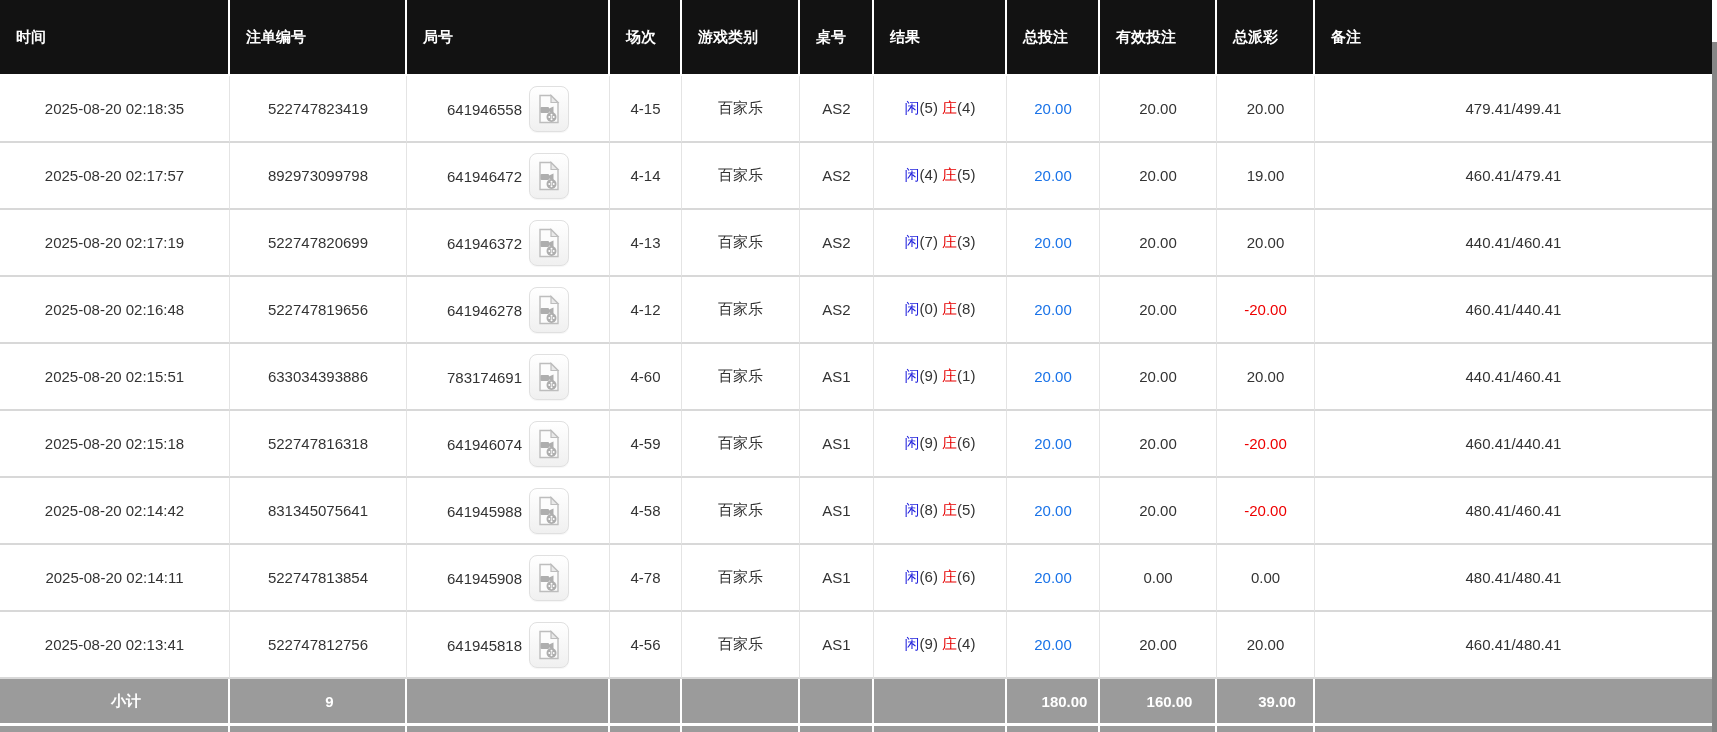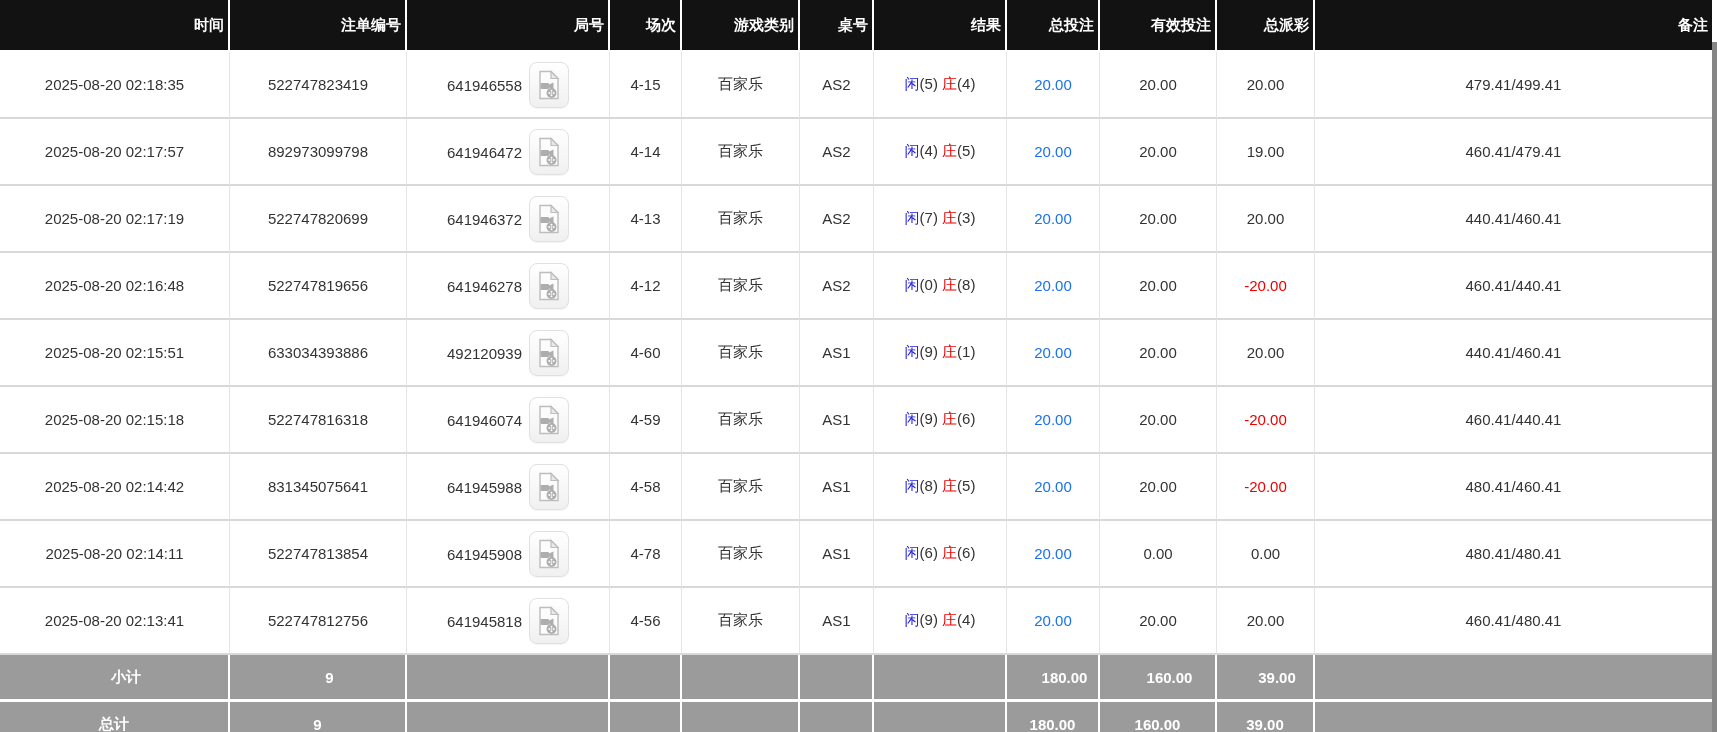--- a/index.html
+++ b/index.html
@@ -11,21 +11,21 @@
     --neg-red:#ee0000;
     --row-border:#d8d8d8;
     --cell-border:#e4e4e4;
   }
   html,body{margin:0;padding:0;background:#fff;}
   body{font-family:"Liberation Sans","DejaVu Sans",sans-serif;color:#333;}
   .wrap{position:relative;width:1717px;}
   table{width:1712px;table-layout:fixed;border-collapse:separate;border-spacing:0;}
   thead th{
     background:var(--header-bg);color:#fff;font-weight:bold;font-size:15px;
-    height:42px;padding:4px;text-align:right;border-bottom:2px solid #fff;
+    height:42px;padding:16px;text-align:left;border-bottom:2px solid #fff;
   }
   thead th:not(:last-child){border-right:2px solid #fff;}
   tbody td{
     height:65px;padding:0 4px;text-align:center;font-size:15px;color:#333;
     border-bottom:2px solid var(--row-border);border-right:1px solid var(--cell-border);
     background:#fff;overflow:hidden;white-space:nowrap;
   }
   tbody td:last-child{border-right:none;}
   tbody tr.sum td{
     background:var(--summary-bg);color:#fff;font-weight:bold;height:44px;
@@ -184,21 +184,21 @@
           <td>AS2</td>
           <td><span class="p">闲</span>(0) <span class="b">庄</span>(8)</td>
           <td><span class="link">20.00</span></td>
           <td>20.00</td>
           <td class="neg">-20.00</td>
           <td>460.41/440.41</td>
         </tr>
         <tr>
           <td>2025-08-20 02:15:51</td>
           <td>633034393886</td>
-          <td><span class="round-id">492120939</span><button class="vbtn">
+          <td><span class="round-id">783174691</span><button class="vbtn">
               <svg width="24" height="30" viewBox="0 0 24 30">
                 <path d="M3 1.5 h11 l7 7 v20 h-18 z" fill="#fcfcfc" stroke="#bdbdbd" stroke-width="1.4"></path>
                 <path d="M14 1.5 v7 h7 z" fill="#e9e9e9" stroke="#bdbdbd" stroke-width="1.2"></path>
                 <rect x="3.5" y="13" width="8.5" height="6" rx="1" fill="#aeaeae"></rect>
                 <polygon points="12,14.6 16.5,12.5 16.5,19.5 12,17.4" fill="#aeaeae"></polygon>
                 <circle cx="14.5" cy="23" r="5" fill="#aeaeae"></circle>
                 <circle cx="14.5" cy="20.8" r="1" fill="#fff"></circle>
                 <circle cx="12.3" cy="23" r="1" fill="#fff"></circle>
                 <circle cx="16.7" cy="23" r="1" fill="#fff"></circle>
                 <circle cx="14.5" cy="25.2" r="1" fill="#fff"></circle>

